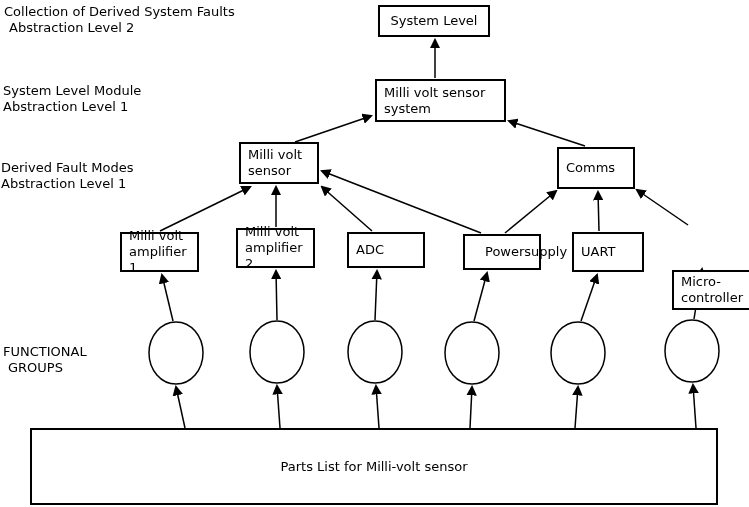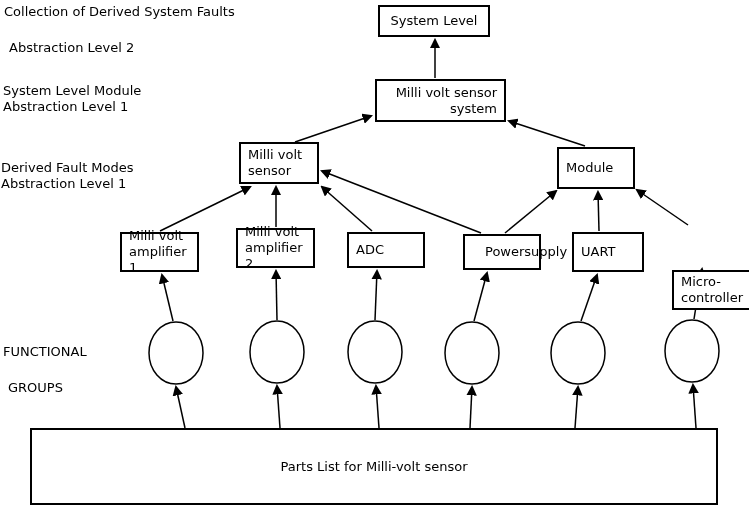--- a/index.html
+++ b/index.html
@@ -23,21 +23,21 @@
     justify-content: center;
     padding: 2px 7px;
     line-height: 16px;
   }
   .node.center { align-items: center; text-align: center; }
   .sidelabel {
     position: absolute;
     line-height: 16px;
     white-space: nowrap;
   }
-  .sidelabel .indent { padding-left: 5px; margin-top: 20px; }
+  .sidelabel .indent { padding-left: 5px; }
 </style>
 </head>
 <body>
 
 <div class="canvas">
 
   <svg class="layer" width="749" height="507" viewBox="0 0 749 507">
     <defs>
       <marker id="arrow" viewBox="0 0 10 10" refX="8" refY="5" markerWidth="7" markerHeight="7" orient="auto-start-reverse">
         <path d="M0,0 L10,5 L0,10 z" fill="#000"></path>
@@ -92,32 +92,32 @@
   </div>
   <div class="sidelabel" style="left:3px; top:344px;">
     <div>FUNCTIONAL</div>
     <div class="indent">GROUPS</div>
   </div>
 
   <div class="node center" style="left:378px; top:5px; width:112px; height:32px;">
     <span>System Level</span>
   </div>
 
-  <div class="node" style="left:375px; top:79px; width:131px; height:43px;text-align:right;">
+  <div class="node" style="left:375px; top:79px; width:131px; height:43px;">
     <span>Milli volt sensor</span>
     <span>system</span>
   </div>
 
   <div class="node" style="left:239px; top:142px; width:80px; height:42px;">
     <span>Milli volt</span>
     <span>sensor</span>
   </div>
 
   <div class="node" style="left:557px; top:147px; width:78px; height:42px;">
-    <span>Module</span>
+    <span>Comms</span>
   </div>
 
   <div class="node" style="left:120px; top:232px; width:79px; height:40px;">
     <span>Milli volt</span>
     <span>amplifier 1</span>
   </div>
 
   <div class="node" style="left:236px; top:228px; width:79px; height:40px;">
     <span>Milli volt</span>
     <span>amplifier 2</span>

